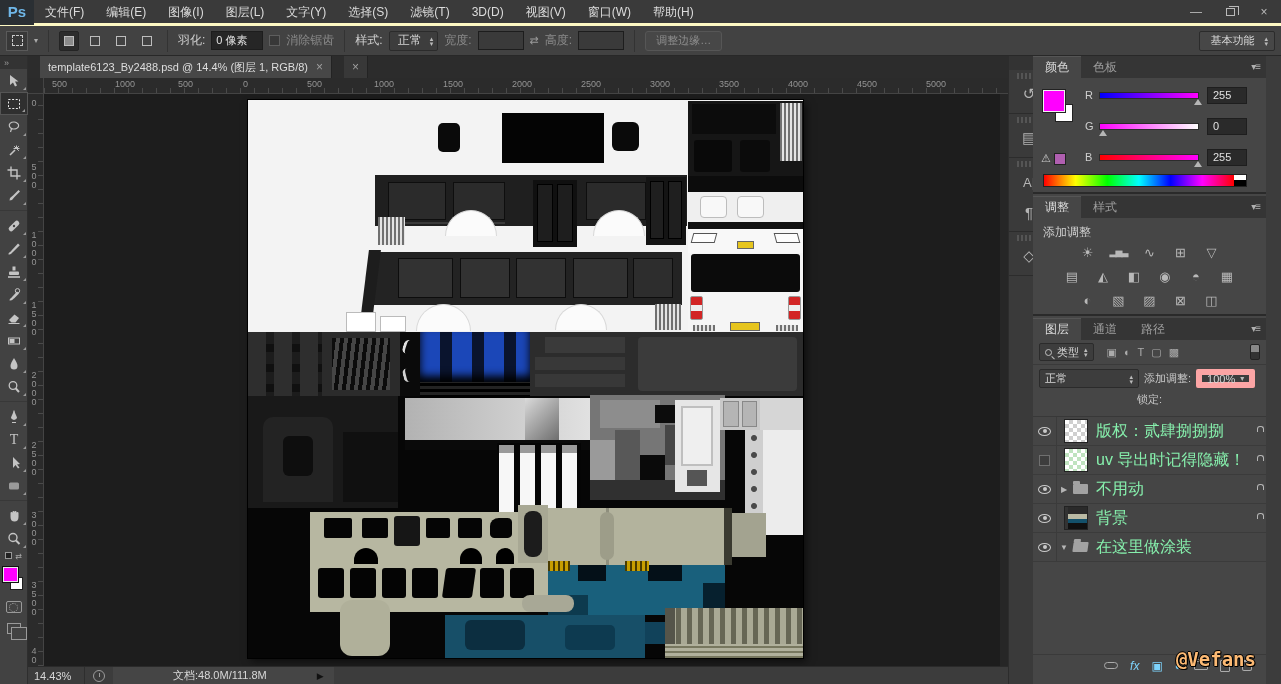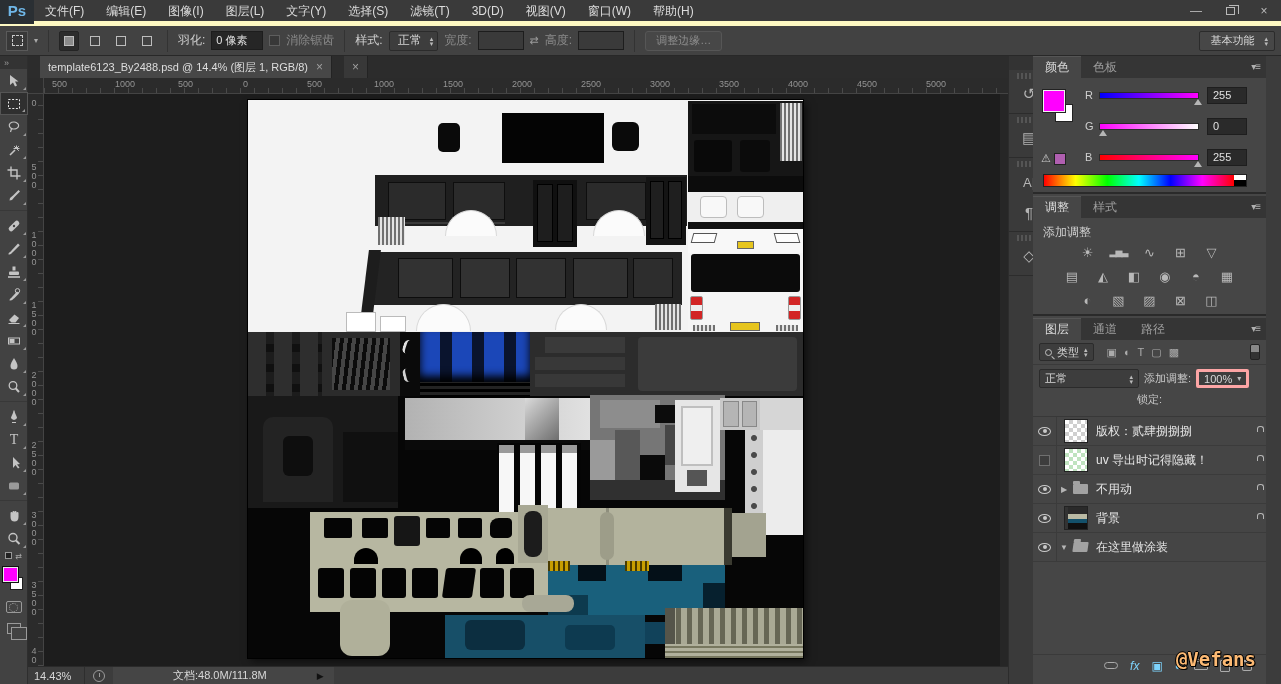--- a/index.html
+++ b/index.html
@@ -4,21 +4,21 @@
 <style>
   html,body{margin:0;padding:0;background:#222;}
   *{box-sizing:border-box;}
   #app{position:relative;width:1281px;height:684px;background:#3c3c3c;overflow:hidden;
        font-family:"Liberation Sans",sans-serif;color:#d4d4d4;font-size:12px;
        -webkit-user-select:none;user-select:none;}
   .a{position:absolute;}
 
   
   #menubar{position:absolute;left:0;top:0;width:1281px;height:26px;background:#3a3a3a;
-           border-bottom:5px solid #fef9c3;display:flex;align-items:center;}
+           border-bottom:3px solid #fef9c3;display:flex;align-items:center;}
   .ps-logo{width:34px;height:26px;display:flex;align-items:center;justify-content:center;
            color:#6fb7e8;font-weight:bold;font-size:15px;background:#2a2f33;}
   .menu-item{padding:0 11px;height:26px;line-height:26px;color:#dcdcdc;font-size:12px;cursor:default;}
   .win-btns{margin-left:auto;display:flex;align-items:center;height:26px;}
   .win-btn{width:34px;height:20px;display:flex;align-items:center;justify-content:center;
            color:#b9b9b9;font-size:12px;}
   .restore-glyph{width:9px;height:8px;border:1px solid #b9b9b9;position:relative;background:#3a3a3a;}
   .restore-glyph::before{content:'';position:absolute;left:2px;top:-3px;width:9px;height:8px;
            border:1px solid #b9b9b9;border-bottom:none;border-left:none;}
 
@@ -162,21 +162,21 @@
   .mag::before{content:'';position:absolute;left:6px;top:6px;width:4px;height:1px;background:#c0c0c0;
       transform:rotate(45deg);transform-origin:0 0;}
   .lp-filter-icons{display:flex;gap:7px;margin-left:8px;color:#ababab;font-size:11px;align-items:center;}
   .lp-toggle{margin-left:auto;width:10px;height:16px;background:linear-gradient(#888 50%,#333 50%);
       border:1px solid #222;border-radius:2px;}
   .lp-blend{position:absolute;left:0;top:47px;width:233px;height:27px;display:flex;align-items:center;
       padding:0 6px;gap:5px;}
   .blend-dd{width:100px;height:19px;background:#3d3d3d;border:1px solid #2b2b2b;border-radius:2px;
       display:flex;align-items:center;justify-content:space-between;padding:0 5px;font-size:11px;color:#d8d8d8;}
   .lp-label{font-size:11px;color:#c9c9c9;}
-  .val-dd{height:19px;background:#3d3d3d;border:3px solid #fca5a5;border-radius:2px;display:flex;
+  .val-dd{height:19px;background:#3d3d3d;border:6px solid #fca5a5;border-radius:2px;display:flex;
       align-items:center;gap:5px;padding:0 5px;font-size:11px;color:#d8d8d8;}
   .lp-lock{position:absolute;left:0;top:74px;width:233px;height:25px;display:flex;align-items:center;
       padding:0 6px;gap:7px;border-bottom:1px solid #383838;flex-direction:column;}
   .lock-mini{color:#b0b0b0;font-size:11px;}
   .layer-rows{position:absolute;left:0;top:99px;width:233px;}
   .lrow{position:relative;width:233px;height:29px;background:#454545;border-bottom:1px solid #3b3b3b;
       display:flex;align-items:center;}
   .lrow.selected{background:#566472;}
   .eye-cell{width:24px;height:29px;border-right:1px solid #3b3b3b;display:flex;align-items:center;justify-content:center;}
   .eye{width:13px;height:9px;border:1px solid #c9c9c9;border-radius:50%;position:relative;}
@@ -189,21 +189,21 @@
       background-size:8px 8px;background-position:0 0,4px 4px;}
   .thumb.green{background-image:linear-gradient(45deg,#bfe3bf 25%,transparent 25%,transparent 75%,#bfe3bf 75%),
                        linear-gradient(45deg,#bfe3bf 25%,transparent 25%,transparent 75%,#bfe3bf 75%);}
   .thumb.bgimg{background:linear-gradient(180deg,#2a2a2a 0 30%,#9a9a8a 30% 55%,#13506a 55% 75%,#101010 75%);
       background-image:linear-gradient(90deg,#333 0 15%,transparent 15%),
                        linear-gradient(180deg,#2a2a2a 0 30%,#b9b9a3 30% 55%,#13506a 55% 75%,#101010 75%);}
   .thumb.sel{outline:1px solid #000;box-shadow:inset 0 0 0 1px #fff;}
   .caret-cell{width:14px;text-align:center;color:#b5b5b5;font-size:8px;}
   .folder-ico{width:15px;height:10px;background:#a2a2a2;border-radius:1px;position:relative;margin:0 4px 0 2px;}
   .folder-ico::before{content:'';position:absolute;left:0;top:-3px;width:7px;height:3px;background:#a2a2a2;border-radius:1px 1px 0 0;}
-  .lname{margin-left:8px;font-size:12px;color:#e5e5e5;white-space:nowrap;}
+  .lname{margin-left:8px;font-size:16px;color:#86efac;white-space:nowrap;}
   .lock-cell{margin-left:auto;margin-right:10px;}
   .lock{width:9px;height:7px;background:#b5b5b5;border-radius:1px;position:relative;}
   .lock::before{content:'';position:absolute;top:-5px;left:1px;width:5px;height:5px;border:1.5px solid #b5b5b5;
       border-bottom:none;border-radius:3px 3px 0 0;}
   .lp-bottom{position:absolute;left:0;bottom:8px;width:233px;height:22px;border-top:1px solid #3a3a3a;
       display:flex;align-items:center;justify-content:flex-end;gap:12px;padding:0 14px;color:#ababab;}
   .lb-ico{font-size:12px;color:#7dd3fc;}
   .lb-fx{font-style:italic;font-size:12px;}
   .lb-folder{width:14px;height:9px;background:transparent;border:1px solid #ababab;border-radius:1px;position:relative;}
   .lb-folder::before{content:'';position:absolute;left:0;top:-3px;width:6px;height:2px;border:1px solid #ababab;border-bottom:none;}

